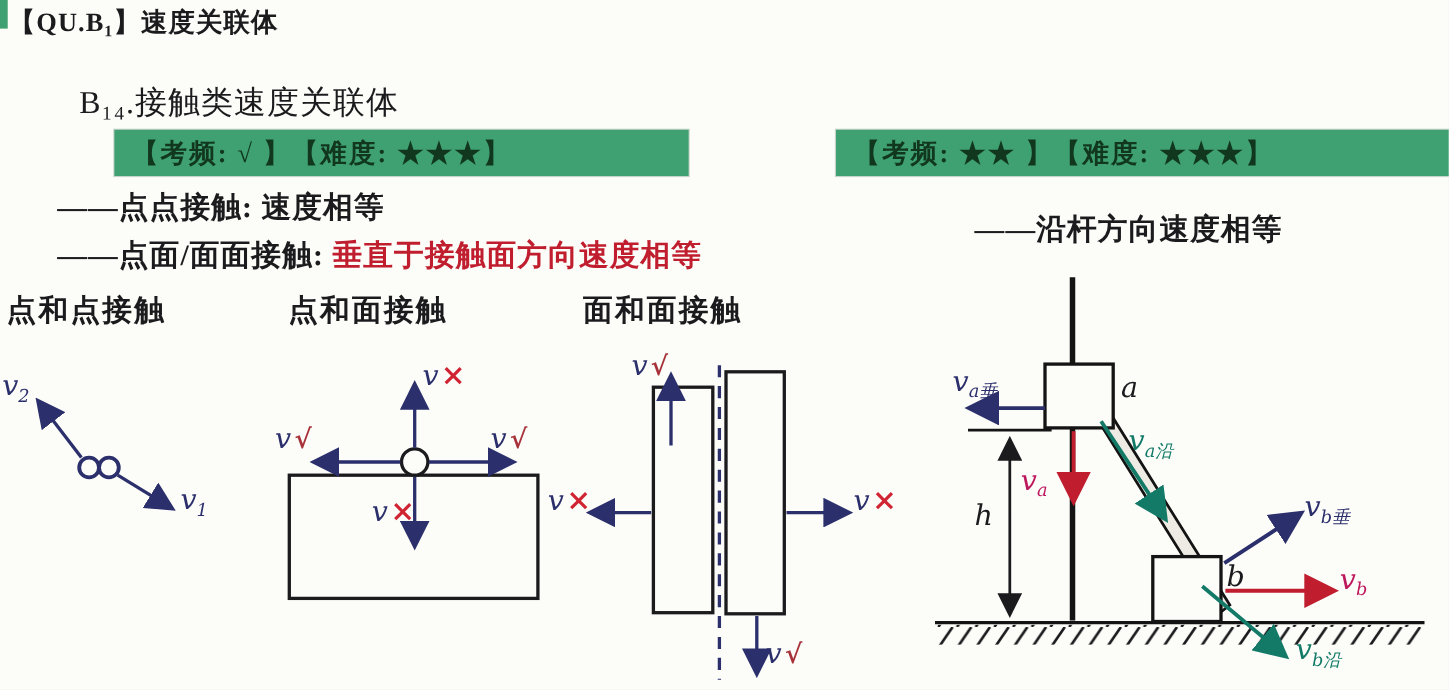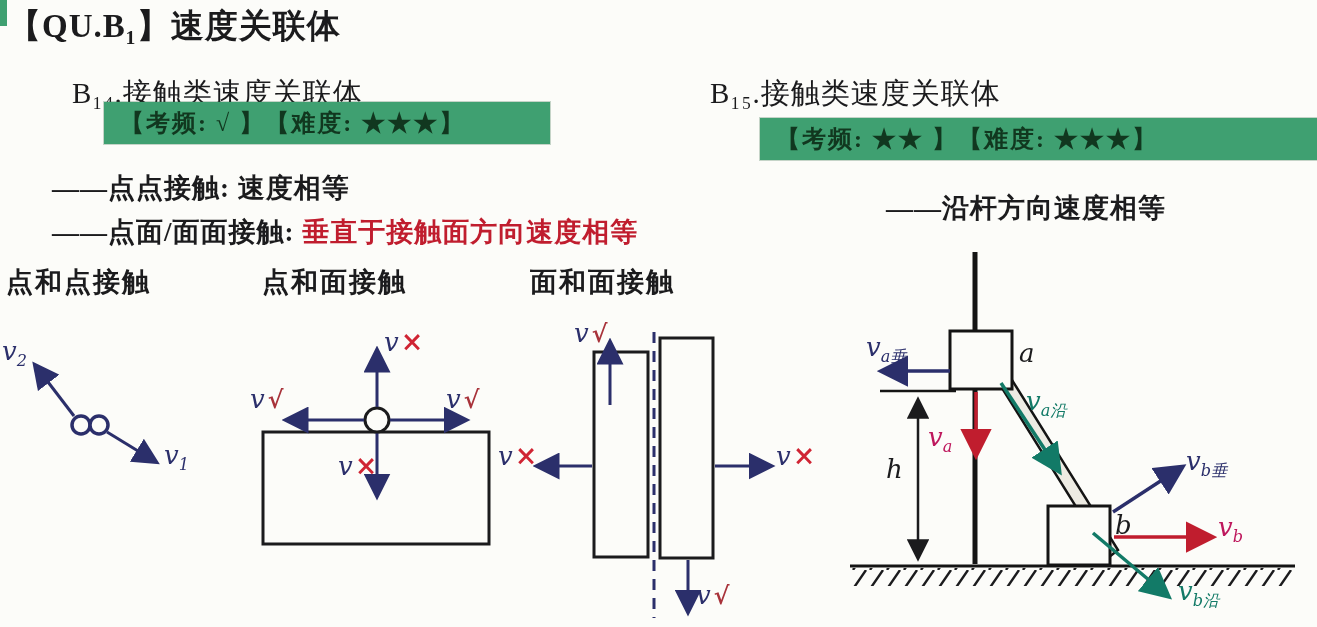--- a/index.html
+++ b/index.html
@@ -3,21 +3,21 @@
 <meta charset="utf-8">
 <style>
   * { margin:0; padding:0; box-sizing:border-box; }
   html,body { width:1317px; height:627px; }
   body { background:#e9e9e5; font-family:"Liberation Serif","DejaVu Serif",serif; }
   .page {
     position:relative; width:1317px; height:627px; overflow:hidden;
     background:#fcfcf9; color:#1b1b1d;
   }
   .abs { position:absolute; }
-  .title { font-size:33px; font-weight:700; letter-spacing:1px; }
+  .title { font-size:24px; font-weight:700; letter-spacing:1px; }
   .heading { font-size:29px; font-weight:400; letter-spacing:1px; }
   .badge {
     background:#3fa071; color:#11371f; font-size:24px; font-weight:700;
     padding:5px 16px; letter-spacing:2px; white-space:nowrap;
     box-shadow:0 0 0 1px rgba(30,90,55,.25);
   }
   .rule { font-size:27px; font-weight:700; letter-spacing:1px; white-space:nowrap; }
   .red { color:#c01d2e; }
   .dlabel { font-size:27px; font-weight:700; letter-spacing:2px; }
   .vlabel {
@@ -37,30 +37,29 @@
 </head>
 <body>
 
 <div class="page">
 
   <div class="abs artifact" style="left:0;top:0;width:7px;height:26px"></div>
 
   <div class="abs title" style="left:8px;top:4px">【QU.B₁】速度关联体</div>
 
   <div class="abs heading" style="left:72px;top:74px">B₁₄.接触类速度关联体</div>
-  <div class="abs badge" style="left:104px;top:102px;width:446px">【考频: √ 】【难度: ★★★】</div>
+  <div class="abs badge" style="left:104px;top:118px;width:522px">【考频: √ 】【难度: ★★★】</div>
 
   <div class="abs rule" style="left:52px;top:170px">——点点接触: 速度相等</div>
   <div class="abs rule" style="left:52px;top:214px"><span>——点面/面面接触: </span><span class="red">垂直于接触面方向速度相等</span></div>
 
   <div class="abs dlabel" style="left:6px;top:264px">点和点接触</div>
   <div class="abs dlabel" style="left:262px;top:264px">点和面接触</div>
   <div class="abs dlabel" style="left:530px;top:264px">面和面接触</div>
 
-  <div class="abs heading" style="left:710px;top:74px">B₁₅.接触类速度关联体</div>
   <div class="abs badge" style="left:760px;top:118px;width:672px">【考频: ★★ 】【难度: ★★★】</div>
   <div class="abs rule" style="left:886px;top:190px">——沿杆方向速度相等</div>
 
   <svg width="1317" height="627" viewBox="0 0 1317 627">
     <defs>
       <marker id="mB" markerWidth="9" markerHeight="9" refX="7.5" refY="4.5" orient="auto-start-reverse">
           <path d="M0,0L9,4.5L0,9Z" fill="#2b2f6b"></path>
         </marker>
       <marker id="mR" markerWidth="9" markerHeight="9" refX="7.5" refY="4.5" orient="auto-start-reverse">
           <path d="M0,0L9,4.5L0,9Z" fill="#c01d2e"></path>

